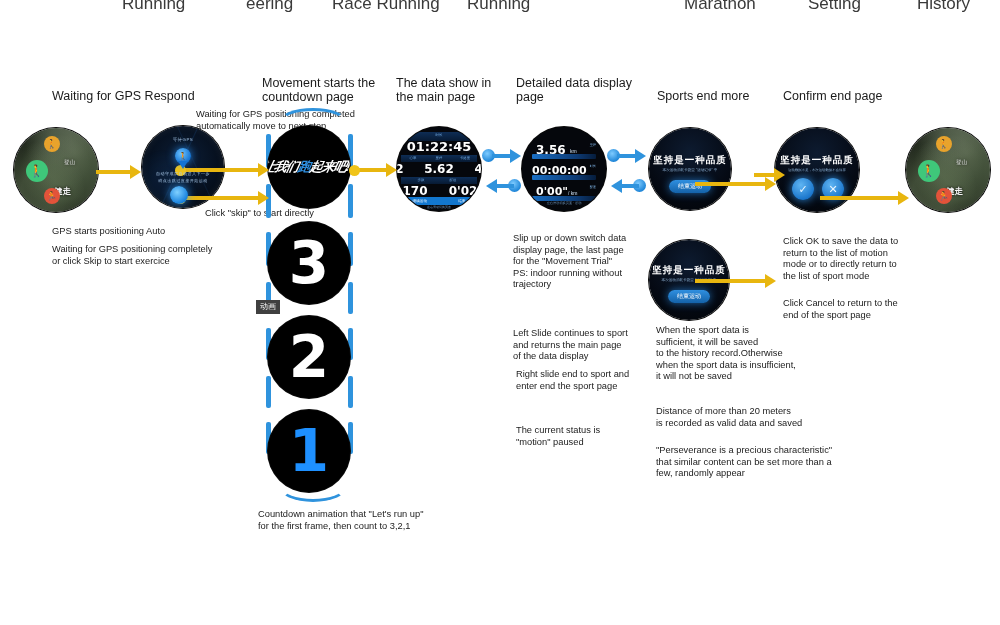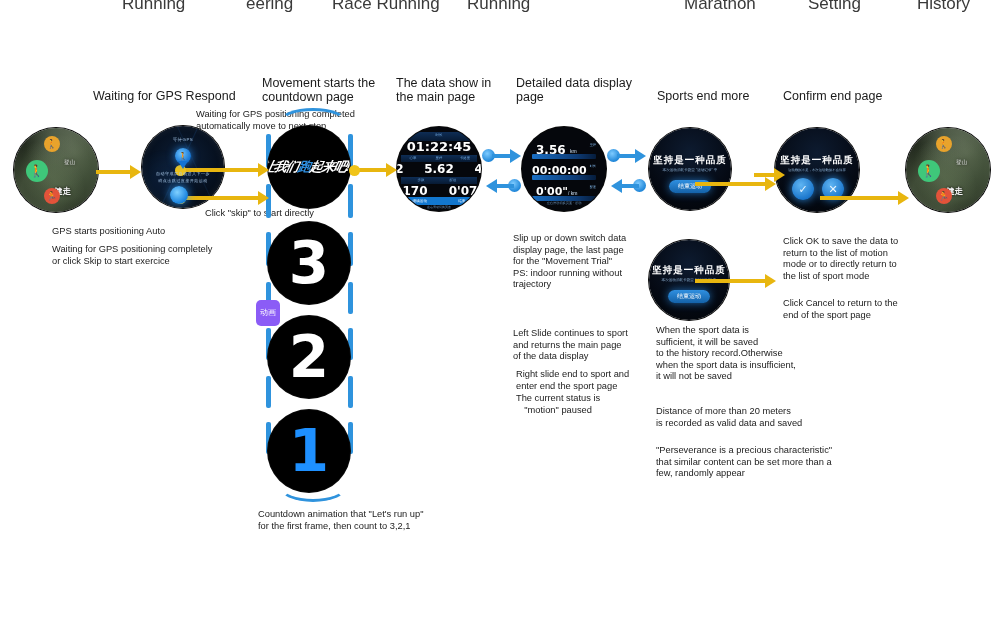--- a/index.html
+++ b/index.html
@@ -192,38 +192,38 @@
     border-top:7px solid transparent;border-bottom:7px solid transparent;
     border-left:11px solid #2f93dd;
   }
   .bhead-l{
     position:absolute;top:-5.5px;width:0;height:0;
     border-top:7px solid transparent;border-bottom:7px solid transparent;
     border-right:11px solid #2f93dd;
   }
 
   .redtag{
-    position:absolute;background:#8b5cf6;color:#fff;font-size:8px;
-    padding:8px 4px;border-radius:5px;line-height:10px;
+    position:absolute;background:#404040;color:#fff;font-size:8px;
+    padding:2px 4px;border-radius:0;line-height:10px;
   }
 </style>
 </head>
 <body>
 
 <div class="top-row">
   <span style="left:122px;">Running</span>
   <span style="left:246px;">eering</span>
   <span style="left:332px;">Race Running</span>
   <span style="left:467px;">Running</span>
   <span style="left:684px;">Marathon</span>
   <span style="left:808px;">Setting</span>
   <span style="left:917px;">History</span>
 </div>
 
-<div class="caption" style="left:52px;top:89px;margin-left:41px;">Waiting for GPS Respond</div>
+<div class="caption" style="left:52px;top:89px;">Waiting for GPS Respond</div>
 <div class="caption" style="left:262px;top:76px;width:130px;">Movement starts the
 countdown page</div>
 <div class="caption" style="left:396px;top:76px;width:120px;">The data show in
 the main page</div>
 <div class="caption" style="left:516px;top:76px;width:130px;">Detailed data display
 page</div>
 <div class="caption" style="left:657px;top:89px;">Sports end more</div>
 <div class="caption" style="left:783px;top:89px;">Confirm end page</div>
 
 <div class="note" style="left:196px;top:109px;">Waiting for GPS positioning completed
@@ -238,21 +238,21 @@
 <div class="note" style="left:513px;top:233px;">Slip up or down switch data
 display page, the last page
 for the "Movement Trial"
  PS: indoor running without
 trajectory</div>
 <div class="note" style="left:513px;top:328px;">Left Slide continues to sport
 and returns the main page
 of the data display</div>
 <div class="note" style="left:516px;top:369px;">Right slide end to sport and
 enter end the sport page</div>
-<div class="note" style="left:516px;top:393px;text-align:center;">The current status is
+<div class="note" style="left:516px;top:425px;">The current status is
  "motion" paused</div>
 
 <div class="note" style="left:656px;top:325px;">When the sport data is
 sufficient, it will be saved
 to the history record.Otherwise
 when the sport data is insufficient,
 it will not be saved</div>
 <div class="note" style="left:656px;top:406px;">Distance of more than 20 meters
 is recorded as valid data and saved</div>
 <div class="note" style="left:656px;top:445px;">"Perseverance is a precious characteristic"
@@ -332,21 +332,21 @@
   <div class="df-lab" style="top:29px;left:32px;width:20px;">里程</div>
   <div class="df-lab" style="top:29px;left:58px;width:20px;">卡路里</div>
   <div class="df-big" style="top:35px;left:-48px;font-size:12px;">152</div>
   <div class="df-big" style="top:35px;left:0;font-size:12px;">5.62</div>
   <div class="df-big" style="top:35px;left:48px;font-size:12px;">452</div>
 
   <div class="df-band" style="top:50px;height:7px;"></div>
   <div class="df-lab" style="top:51px;left:14px;width:20px;">步频</div>
   <div class="df-lab" style="top:51px;left:46px;width:20px;">配速</div>
   <div class="df-big" style="top:57px;left:-24px;font-size:12px;">170</div>
-  <div class="df-big" style="top:57px;left:24px;font-size:12px;">0'07</div>
+  <div class="df-big" style="top:57px;left:24px;font-size:12px;">0'02</div>
 
   <div class="df-footer" style="top:70px;height:8px;">
     <span>继续运动</span>
     <span>结束</span>
   </div>
   <div style="position:absolute;top:78px;left:0;right:0;text-align:center;color:#6f95bb;font-size:3px;">左右滑动切换页面</div>
 </div>
 
 <div class="watch dataface" style="left:522px;top:127px;width:84px;height:84px;">
   <div class="dd-row" style="top:16px;height:16px;">

